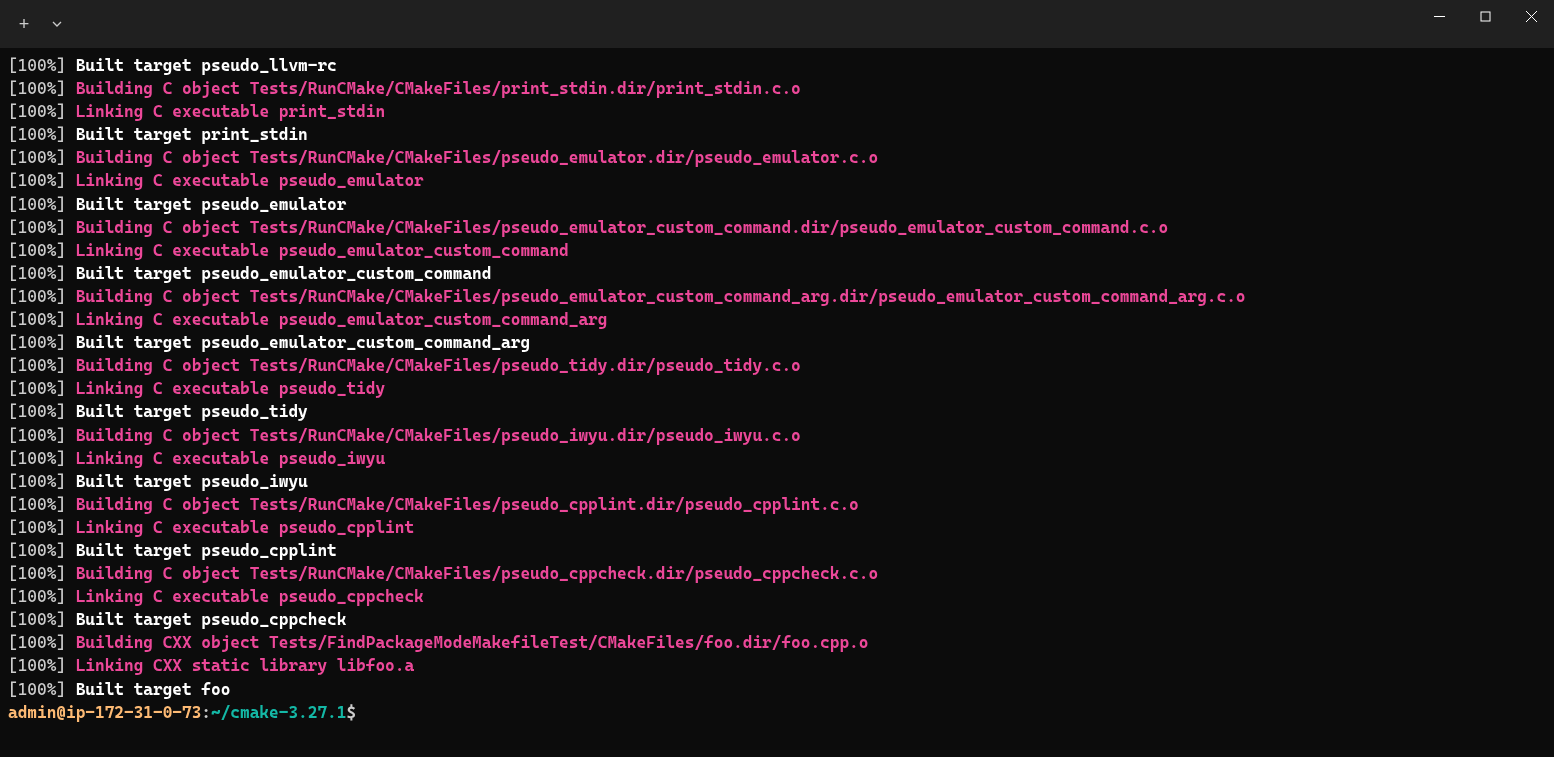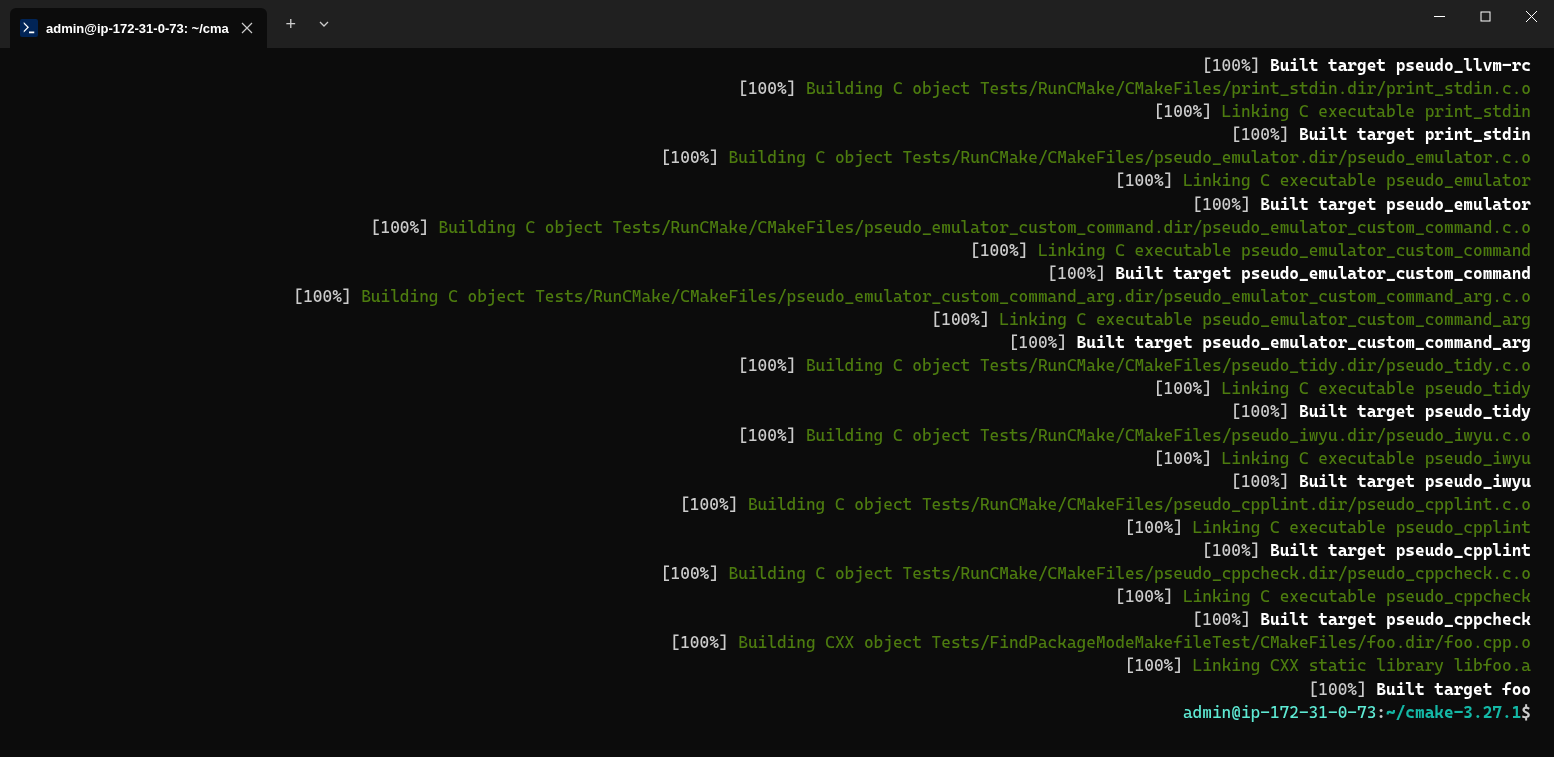--- a/index.html
+++ b/index.html
@@ -120,48 +120,47 @@
       width: 46px;
       height: 32px;
       display: flex;
       align-items: center;
       justify-content: center;
       cursor: pointer;
       color: #ffffff;
     }
 
     .terminal {
-      padding: 6px 23px;
+      padding: 6px 8px;
       line-height: 1.4;
       white-space: pre;
       font-variant-ligatures: none;
-      text-align: right;
     }
 
     .line {
       display: block;
     }
 
     .percent {
       color: #cccccc;
     }
 
     .white {
       color: #ffffff;
       font-weight: bold;
     }
 
     .green {
-      color: #4d7c0f;
-      font-weight: normal;
+      color: #ec4899;
+      font-weight: bold;
     }
 
     .prompt-user {
-      color: #5eead4;
-      font-weight: normal;
+      color: #fdba74;
+      font-weight: bold;
     }
 
     .prompt-colon {
       color: #cccccc;
       font-weight: bold;
     }
 
     .prompt-path {
       color: #14b8a6;
       font-weight: bold;
@@ -170,33 +169,20 @@
     .prompt-dollar {
       color: #cccccc;
       font-weight: bold;
     }
   </style>
 </head>
 <body>
 
 <div class="titlebar">
   <div class="titlebar-left">
-    <div class="tab">
-      <div class="tab-icon">
-        <svg width="14" height="14" viewBox="0 0 16 16">
-            <path fill="#fff" d="M2 3l4 4-4 4v2l6-6-6-6v2zm6 9h6v2H8v-2z"></path>
-          </svg>
-      </div>
-      <div class="tab-title">admin@ip-172-31-0-73: ~/cma</div>
-      <div class="tab-close">
-        <svg width="12" height="12" viewBox="0 0 12 12">
-            <path stroke="#ccc" stroke-width="1.2" fill="none" d="M1 1l10 10M11 1L1 11"></path>
-          </svg>
-      </div>
-    </div>
     <div class="new-tab">+</div>
     <div class="dropdown">
       <svg width="12" height="12" viewBox="0 0 12 12">
           <path stroke="#ccc" stroke-width="1.3" fill="none" d="M2 4l4 4 4-4"></path>
         </svg>
     </div>
   </div>
   <div class="window-controls">
     <div class="win-btn">
       <svg width="11" height="11" viewBox="0 0 11 11">

